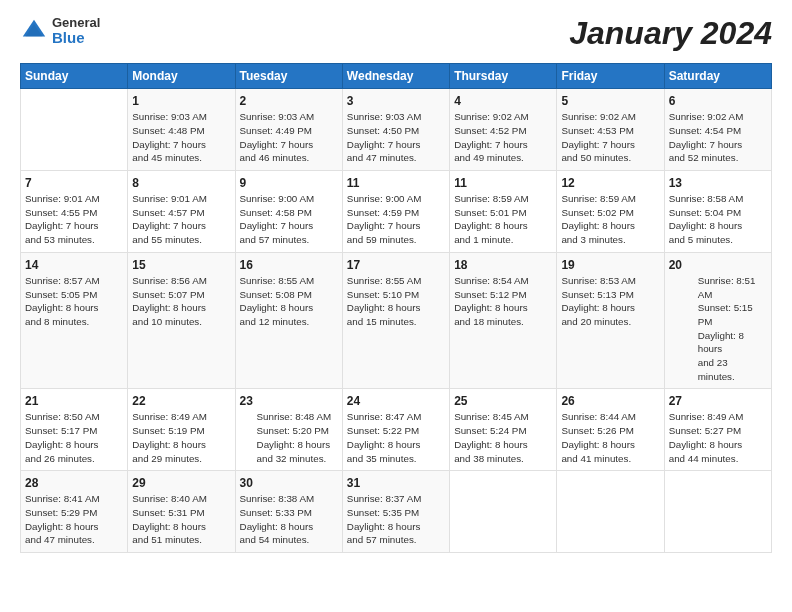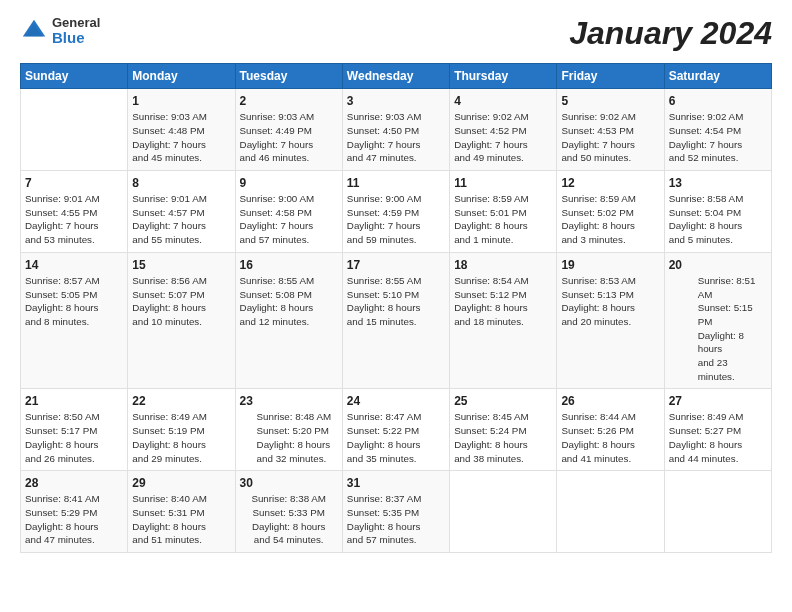--- a/index.html
+++ b/index.html
@@ -346,21 +346,21 @@
           </td>
           <td>
             <div class="day-number">29</div>
             <div class="day-info" style="white-space: pre-line;">Sunrise: 8:40 AM
 Sunset: 5:31 PM
 Daylight: 8 hours
 and 51 minutes.</div>
           </td>
           <td>
             <div class="day-number">30</div>
-            <div class="day-info" style="white-space: pre-line; text-align: center;">Sunrise: 8:38 AM
+            <div class="day-info" style="white-space: pre-line;">Sunrise: 8:38 AM
 Sunset: 5:33 PM
 Daylight: 8 hours
 and 54 minutes.</div>
           </td>
           <td>
             <div class="day-number">31</div>
             <div class="day-info" style="white-space: pre-line;">Sunrise: 8:37 AM
 Sunset: 5:35 PM
 Daylight: 8 hours
 and 57 minutes.</div>

